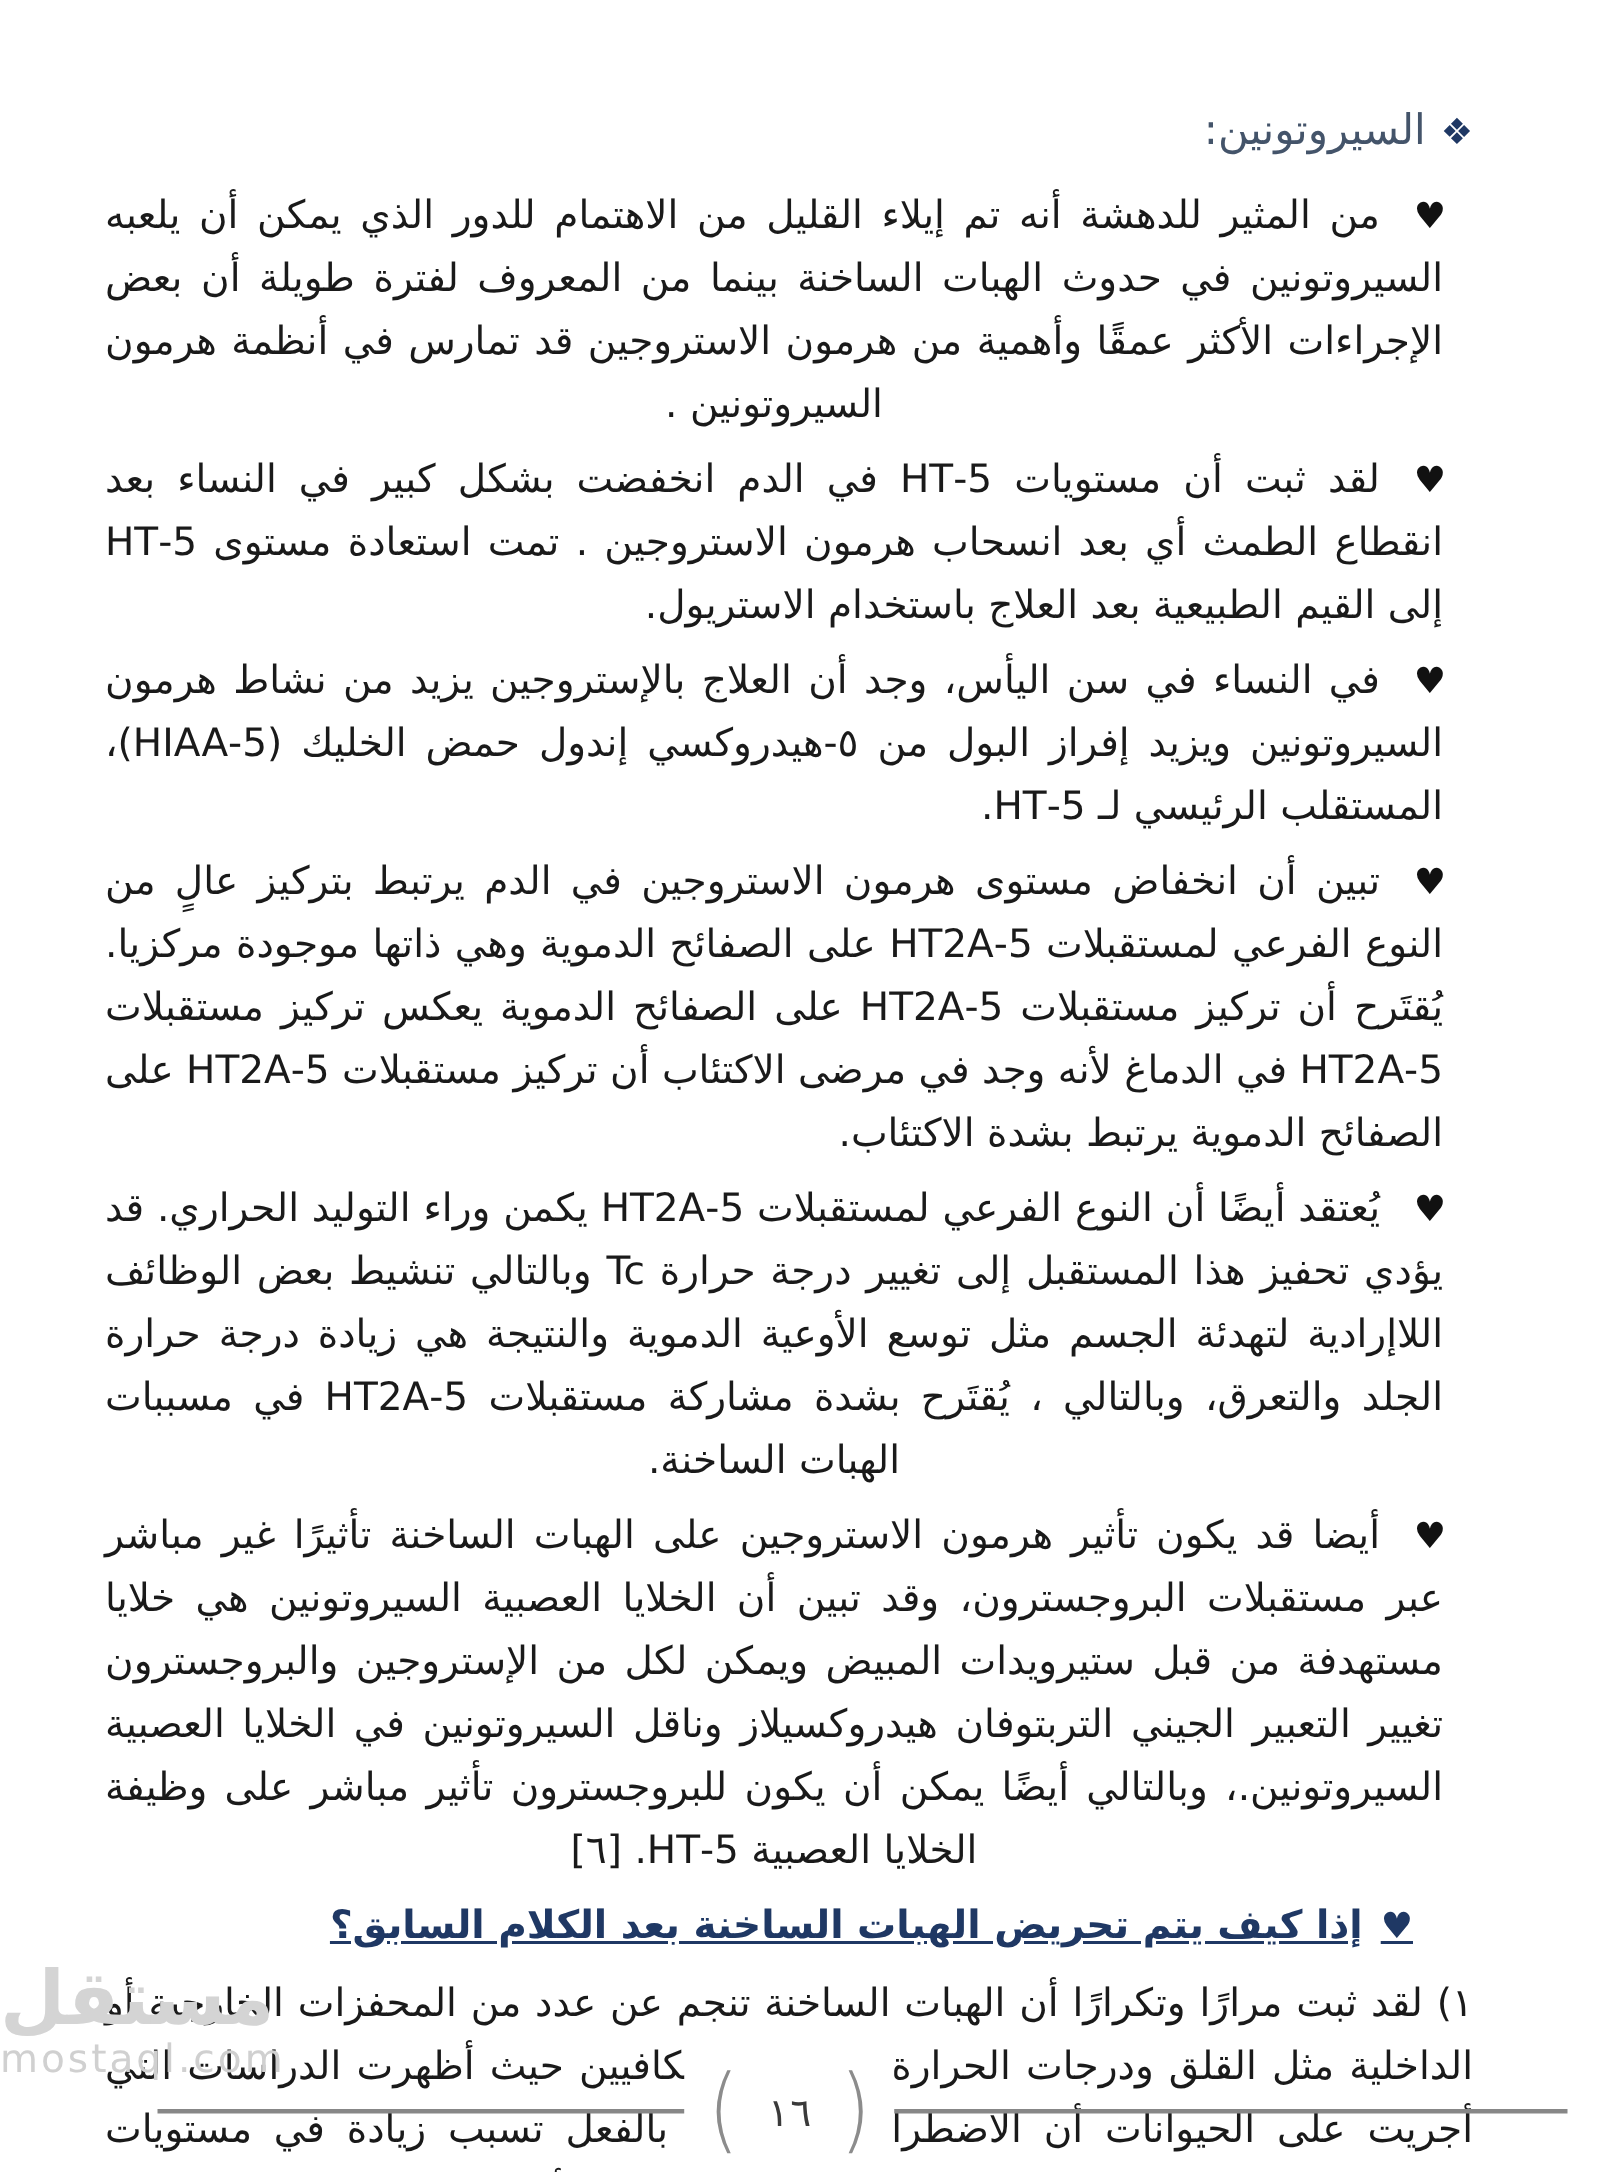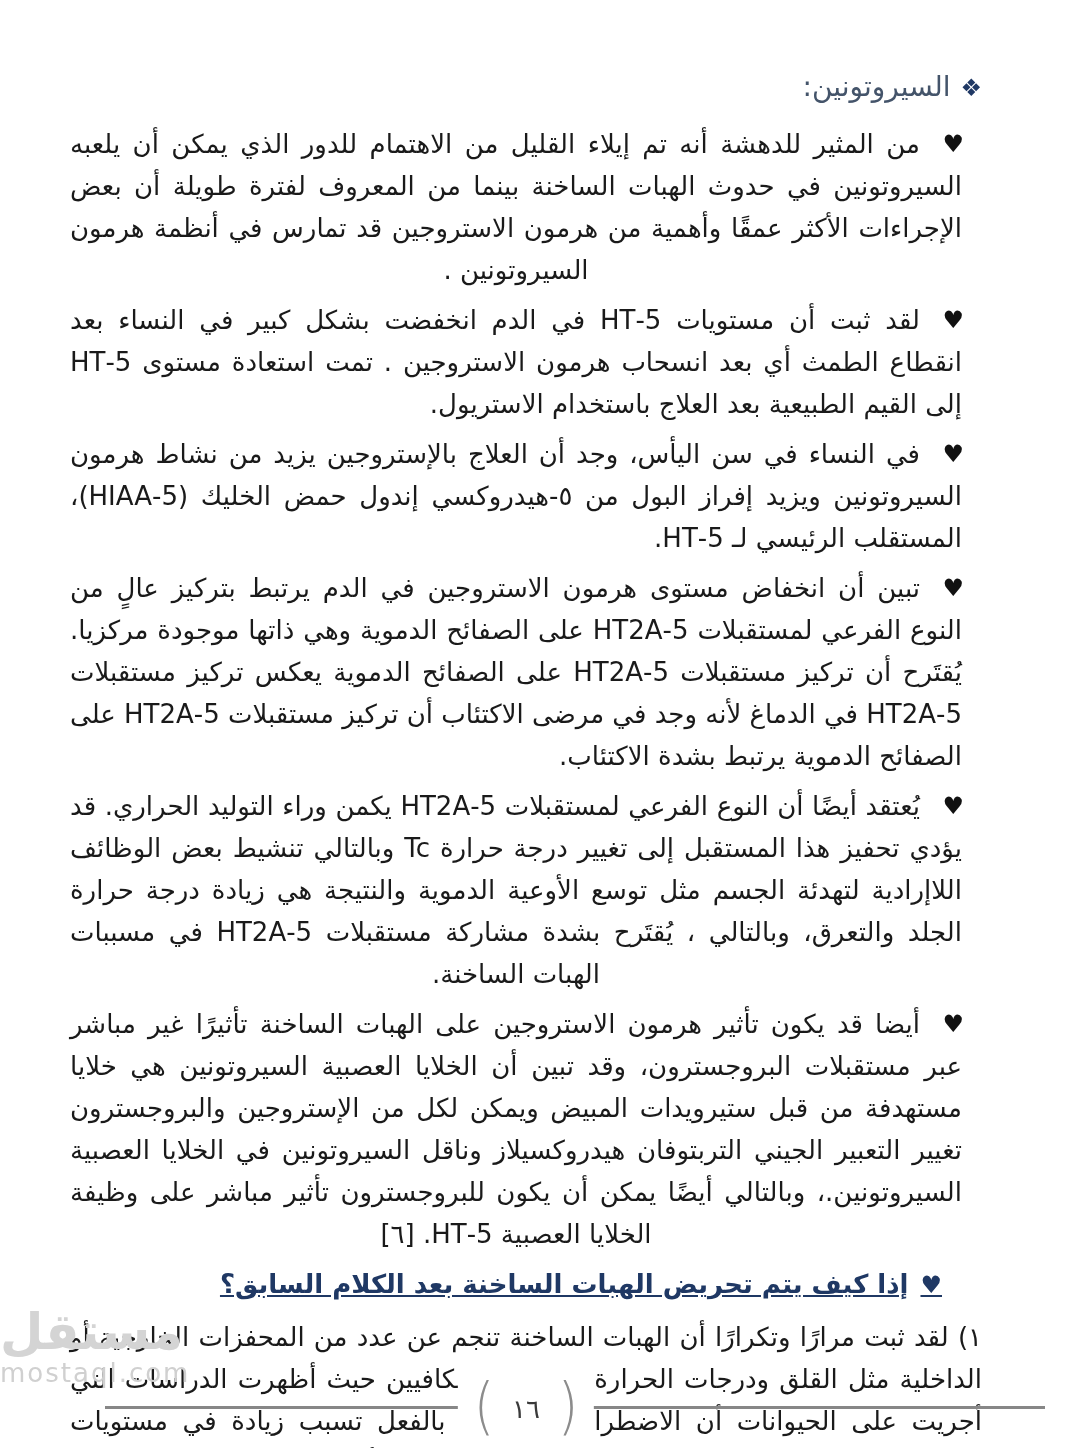--- a/index.html
+++ b/index.html
@@ -21,21 +21,21 @@
              color:#d4d4d4;z-index:1;direction:rtl;}
   .wm-title{font-size:50px;font-weight:bold;line-height:52px;letter-spacing:1px;}
   .wm-domain{font-size:26px;direction:ltr;color:#d0d0d0;letter-spacing:2px;line-height:30px;}
   .footer-rule{position:absolute;top:1406px;left:105px;width:940px;height:3px;
                background:#878787;z-index:2;}
   .pagenum-box{position:absolute;top:1366px;left:50%;transform:translateX(-50%);
                background:#ffffff;padding:0 14px;display:flex;align-items:center;
                gap:16px;z-index:3;height:80px;}
   .paren{font-size:62px;color:#8c8c8c;font-weight:200;line-height:70px;
          transform:scaleX(0.85);}
-  .pn{font-size:26px;color:#3a3a3a;padding-top:6px;}
+  .pn{font-size:26px;color:#3a3a3a;padding-top:6px;font-family:Liberation Mono, monospace;}
 </style>
 </head>
 <body>
 
 <div class="page">
   <div class="content">
 
     <h1 class="doc-header"><span class="diamond">❖</span><span>السيروتونين:</span></h1>
 
     <div class="bullet lc">

